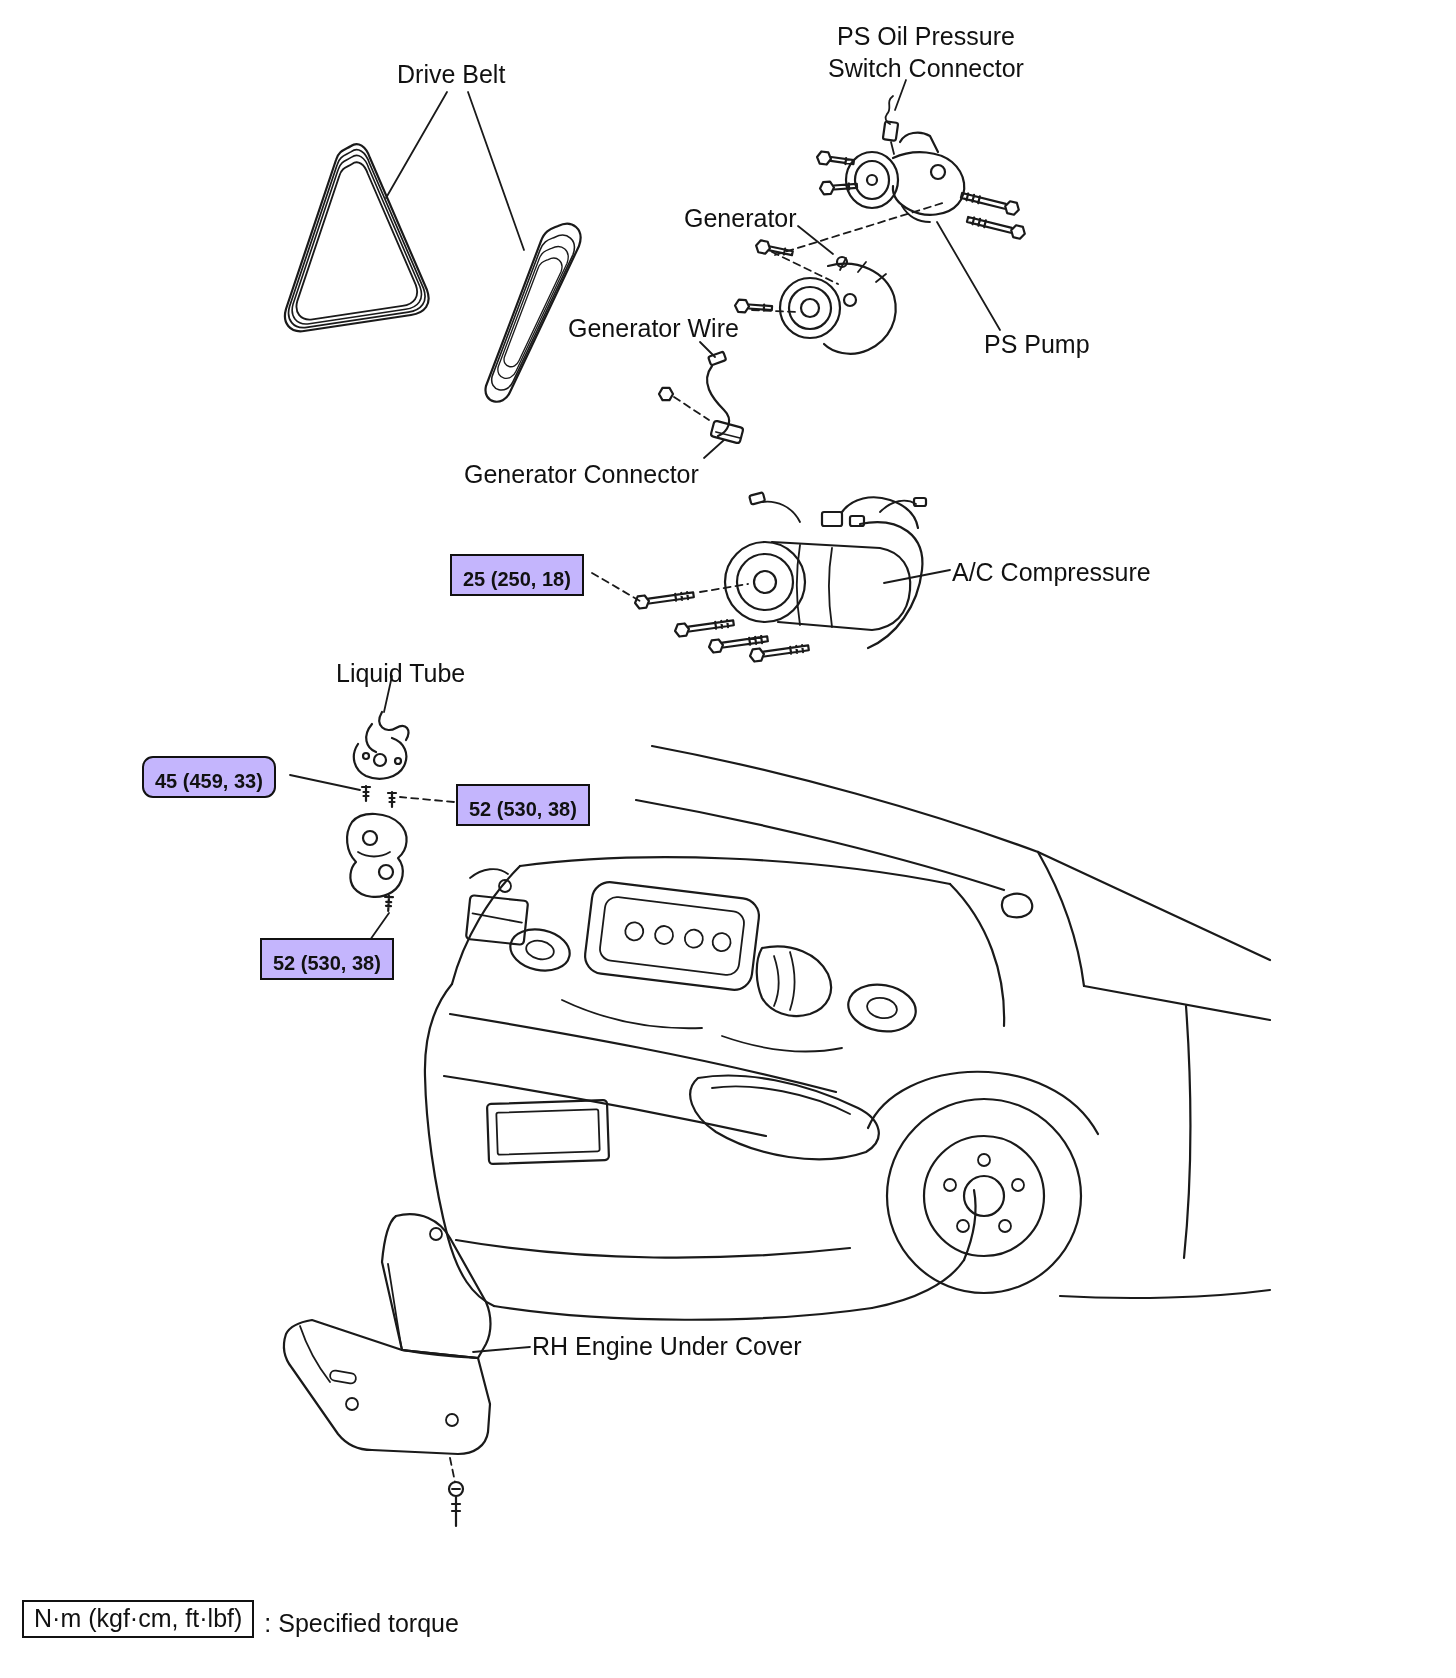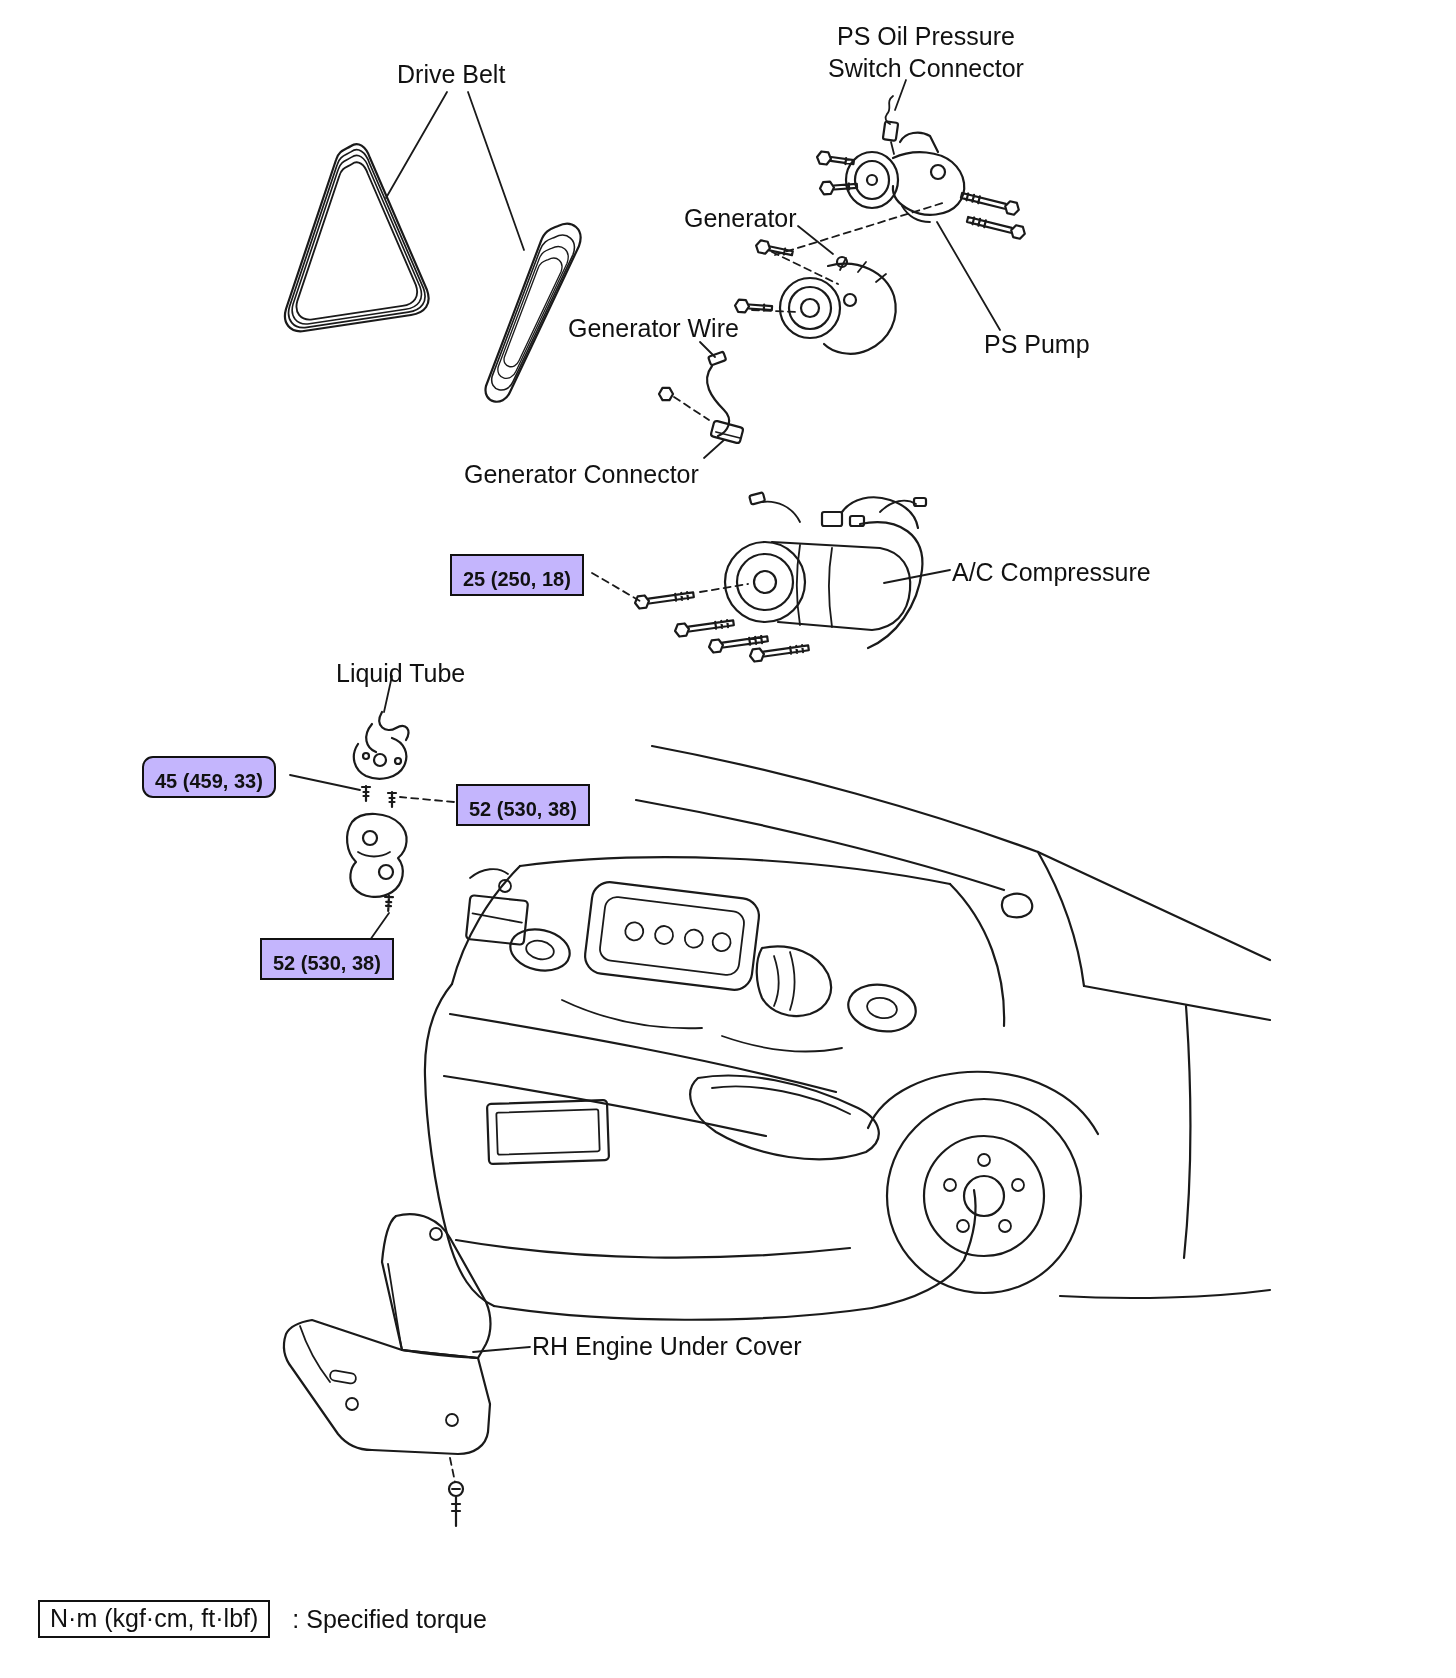--- a/index.html
+++ b/index.html
@@ -2,21 +2,21 @@
 <html><head>
 <meta charset="utf-8">
 <style>
   html,body{margin:0;padding:0;background:#fff;}
   .page{position:relative;width:1456px;height:1678px;background:#ffffff;overflow:hidden;
         font-family:"Liberation Sans",sans-serif;color:#111;}
   .art{position:absolute;left:0;top:0;}
   .lbl{position:absolute;font-size:25px;line-height:1.28;white-space:pre-line;color:#111;text-align:center;}
   .torque{position:absolute;border:2.5px solid #111;padding:12px 11px 3px 11px;font-size:20px;
           font-weight:bold;background:#c4b5fd;white-space:nowrap;}
-  .legend{position:absolute;left:22px;top:1600px;display:flex;align-items:center;gap:22px;font-size:25px;margin-left:16px;}
+  .legend{position:absolute;left:22px;top:1600px;display:flex;align-items:flex-end;gap:10px;font-size:25px;}
   .legend-box{border:2.5px solid #111;padding:2px 10px 3px 10px;white-space:nowrap;}
   
   .ln{fill:none;stroke:#1a1a1a;stroke-width:2.2;stroke-linecap:round;stroke-linejoin:round;}
   .thin{stroke-width:1.8;}
   .dash{stroke-dasharray:7 5;stroke-width:1.8;}
 </style>
 </head>
 <body>
 
 <div class="page">

